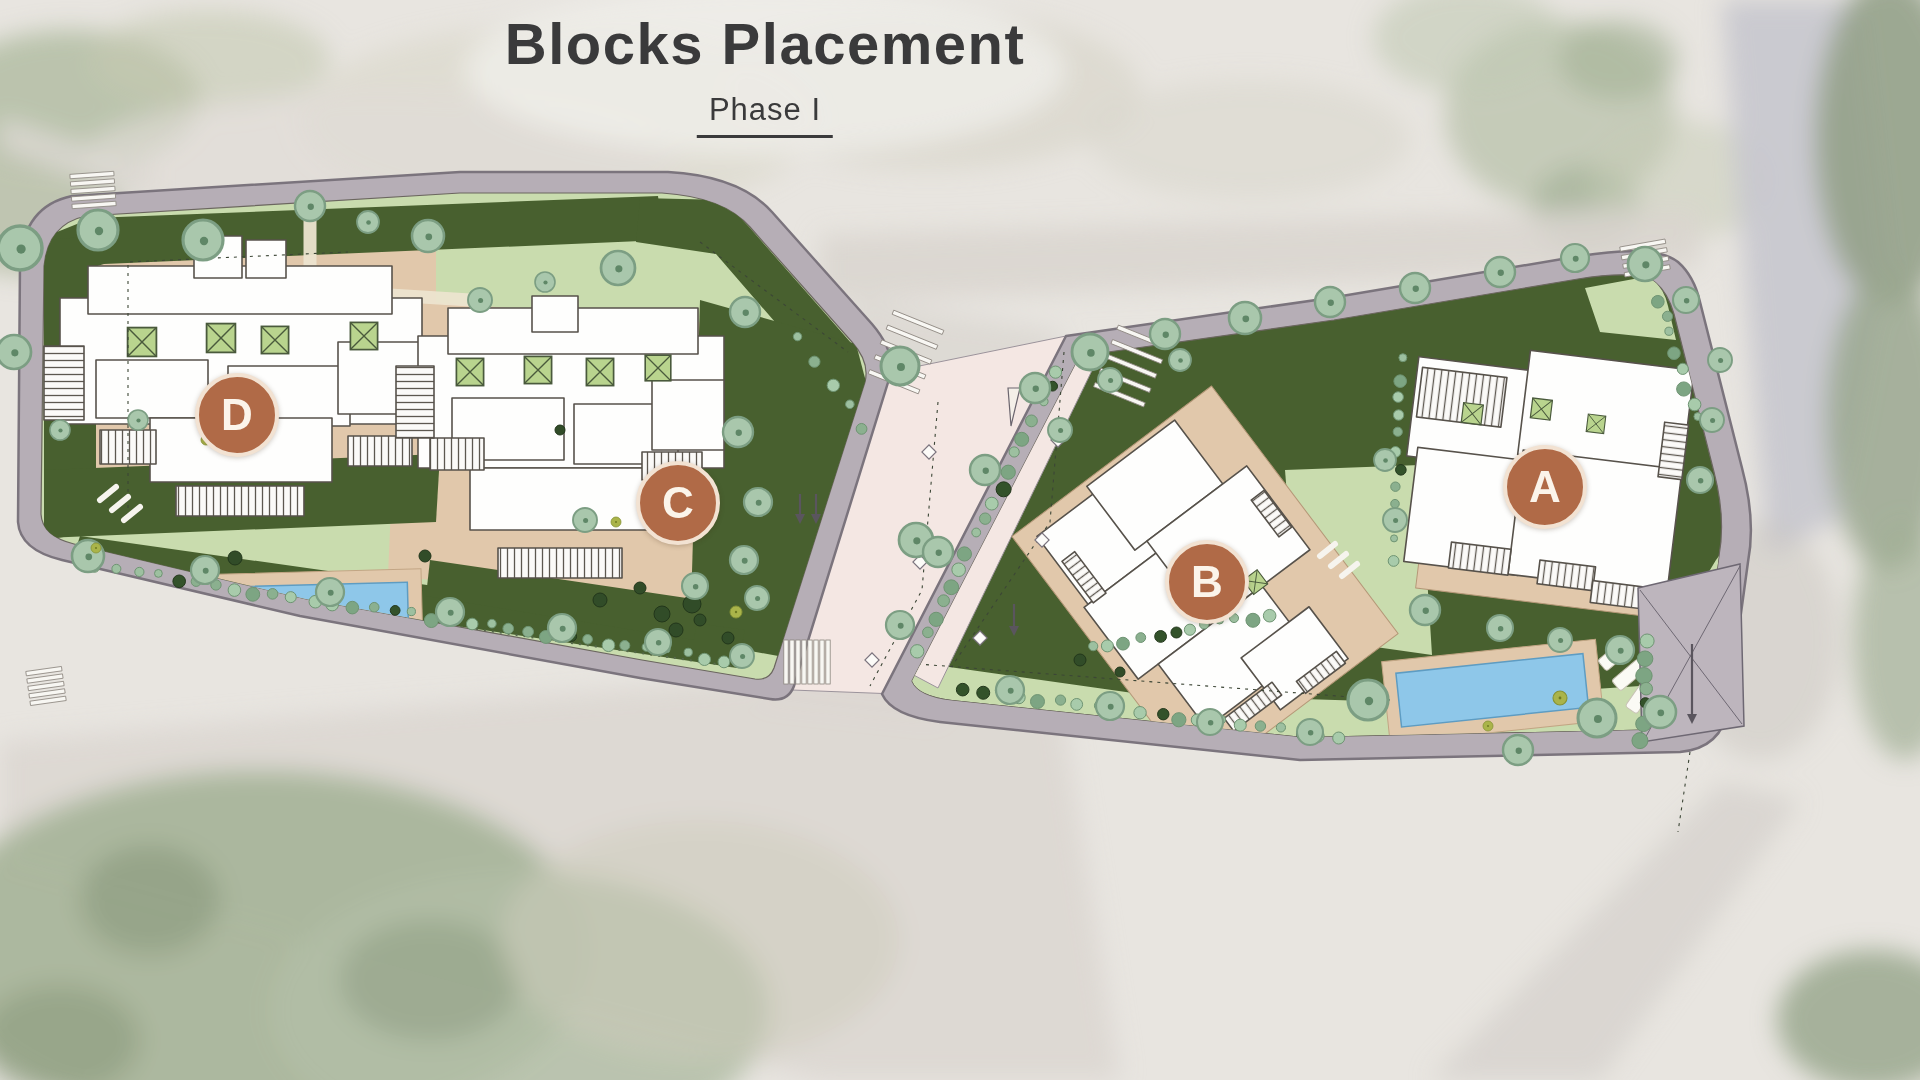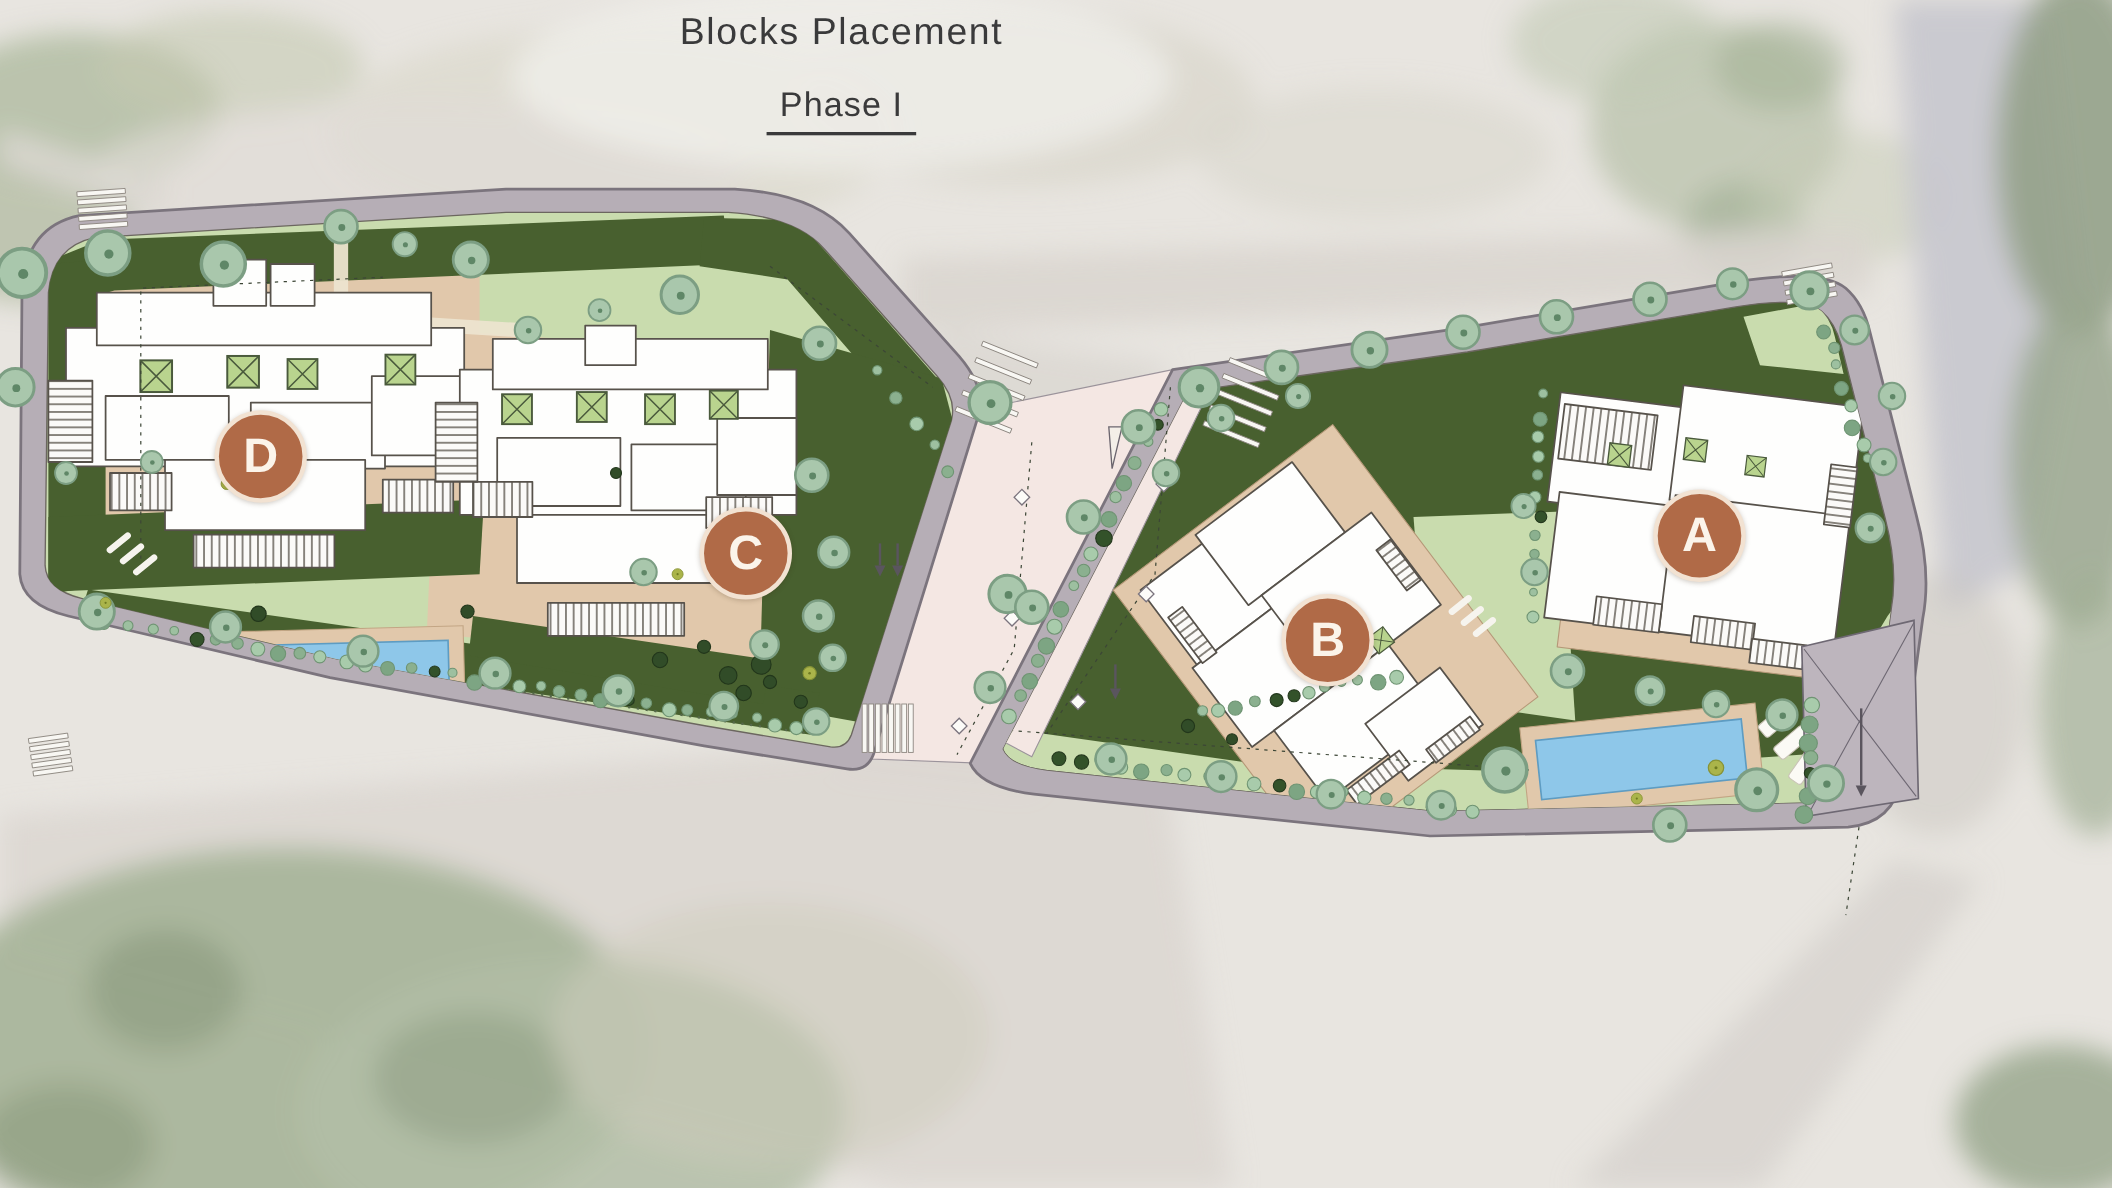--- a/index.html
+++ b/index.html
@@ -1,21 +1,21 @@
 <!DOCTYPE html>
 <html style="--badge-fill: #b06a47; --badge-ring: #f2e2d2; --badge-text: #fbf4ea; --title-text: #3a3a3b; --lawn: #c9dcae; --planting: #48602f; --paving: #e1c8ab; --pool-water: #8ec7e9; --sidewalk: #b6aeb6; --access-road: #f4e7e3; --building: #fefefd; --tree-canopy: #a9c7ac;"><head>
 <meta charset="utf-8">
 <style>
   html,body{margin:0;padding:0;background:#cfccc7;font-family:"Liberation Sans",sans-serif;}
   .stage{position:relative;width:1920px;height:1080px;overflow:hidden;background:#e8e5e0;}
   svg#plan{position:absolute;left:0;top:0;}
   
   .plan-header{position:absolute;top:10px;left:765px;transform:translateX(-50%);text-align:center;color:var(--title-text,#3a3a3b);}
-  .plan-header h1{font-size:34px;margin:0;font-weight:400;letter-spacing:1.5px;}
-  .plan-header .subtitle{display:inline-block;margin-top:28px;font-size:31px;letter-spacing:1px;padding:0 12px 7px;border-bottom:3px solid var(--title-text,#3a3a3b);font-weight:400;}
+  .plan-header h1{font-size:58px;margin:0;font-weight:700;letter-spacing:1.5px;}
+  .plan-header .subtitle{display:inline-block;margin-top:15px;font-size:31px;letter-spacing:1px;padding:0 12px 7px;border-bottom:3px solid var(--title-text,#3a3a3b);font-weight:400;}
   
   .badge{position:absolute;width:84px;height:84px;border-radius:50%;background:var(--badge-fill,#b06a47);
     border:4px solid var(--badge-ring,#f2e2d2);color:var(--badge-text,#fbf4ea);display:flex;align-items:center;
     justify-content:center;font-size:44px;font-weight:700;box-sizing:border-box;cursor:pointer;
     box-shadow:0 1px 5px rgba(60,40,20,.25);}
   .badge-d{left:195px;top:373px}.badge-c{left:636px;top:461px}.badge-b{left:1165px;top:540px}.badge-a{left:1503px;top:445px}
   
   .sidewalk{fill:var(--sidewalk,#b6aeb6);stroke:#7b747d;stroke-width:2.5;stroke-linejoin:round;}
   .inner-lawn{fill:var(--lawn,#c9dcae);stroke:#6b665f;stroke-width:1.2;}
   .inner-dark{fill:var(--planting,#48602f);stroke:#6b665f;stroke-width:1.2;}

